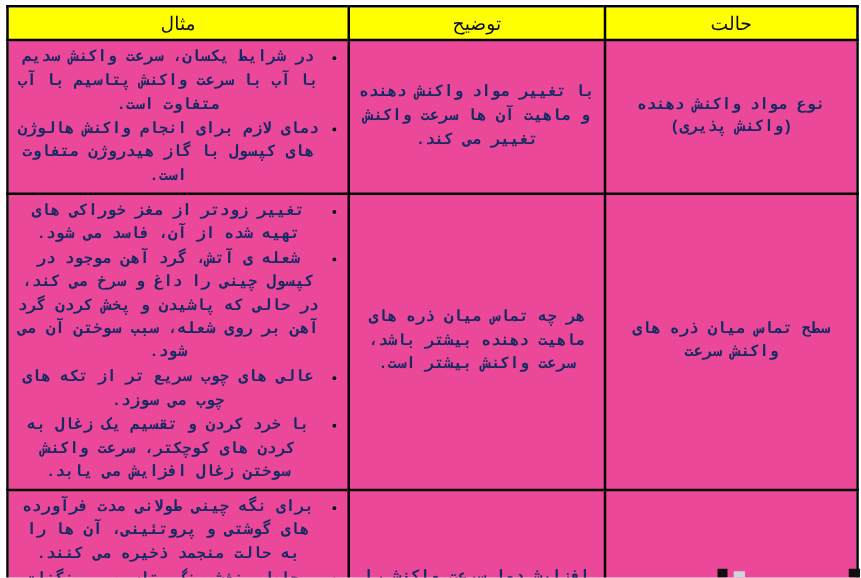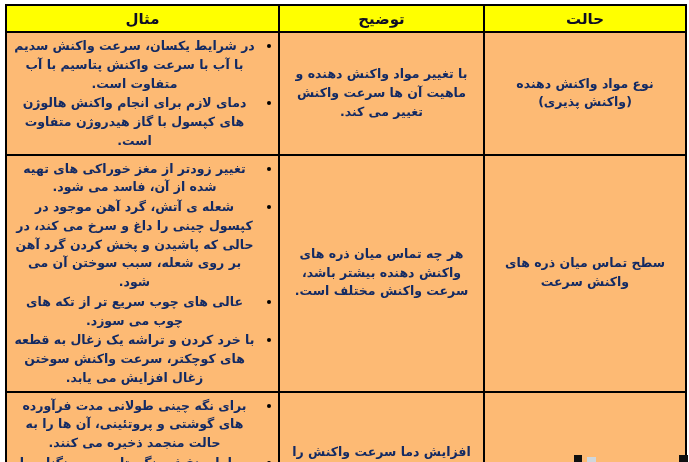--- a/index.html
+++ b/index.html
@@ -12,35 +12,36 @@
     position:absolute;top:4px;left:5px;width:680px;
     border-collapse:collapse;table-layout:fixed;
   }
   .factors-table th,.factors-table td{
     border:2px solid #000000;
     overflow:hidden;
   }
   .factors-table th{
     background:#FFFF00;
     color:#0e0e24;
-    font-weight:bold;
+    font-weight:normal;
     font-size:15px;
     text-align:center;
     height:23px;
     padding:1px 4px;
   }
   .factors-table td{
-    background:#fdba74;
+    background:#ec4899;
     color:#132a63;
     font-weight:bold;
     font-size:12.5px;
     line-height:1.5;
     text-align:center;
     vertical-align:middle;
     padding:2px 6px;
+    font-family:Liberation Mono, monospace;
   }
   col.col-factor{width:202px;}
   col.col-explanation{width:205px;}
   col.col-example{width:273px;}
   tr.row-1{height:83px;}
   tr.row-2{height:217px;}
   tr.row-3{height:116px;}
   td.example-cell{
     vertical-align:top;
     padding:4px 6px 2px 6px;
@@ -83,27 +84,27 @@
       <td class="explanation-cell">با تغییر مواد واکنش دهنده و ماهیت آن ها سرعت واکنش تغییر می کند.</td>
       <td class="example-cell">
         <ul class="examples">
           <li>در شرایط یکسان، سرعت واکنش سدیم با آب با سرعت واکنش پتاسیم با آب متفاوت است.</li>
           <li>دمای لازم برای انجام واکنش هالوژن های کپسول با گاز هیدروژن متفاوت است.</li>
         </ul>
       </td>
     </tr>
     <tr class="row-2">
       <td class="factor-cell">سطح تماس میان ذره های واکنش سرعت</td>
-      <td class="explanation-cell">هر چه تماس میان ذره های واکنش دهنده بیشتر باشد، سرعت واکنش مختلف است.</td>
+      <td class="explanation-cell">هر چه تماس میان ذره های ماهیت دهنده بیشتر باشد، سرعت واکنش بیشتر است.</td>
       <td class="example-cell">
         <ul class="examples">
           <li>تغییر زودتر از مغز خوراکی های تهیه شده از آن، فاسد می شود.</li>
           <li>شعله ی آتش، گرد آهن موجود در کپسول چینی را داغ و سرخ می کند، در حالی که پاشیدن و پخش کردن گرد آهن بر روی شعله، سبب سوختن آن می شود.</li>
           <li>عالی های چوب سریع تر از تکه های چوب می سوزد.</li>
-          <li>با خرد کردن و تراشه یک زغال به قطعه های کوچکتر، سرعت واکنش سوختن زغال افزایش می یابد.</li>
+          <li>با خرد کردن و تقسیم یک زغال به کردن های کوچکتر، سرعت واکنش سوختن زغال افزایش می یابد.</li>
         </ul>
       </td>
     </tr>
     <tr class="row-3">
       <td class="factor-cell">دما</td>
       <td class="explanation-cell">افزایش دما سرعت واکنش را زیاد می کند.</td>
       <td class="example-cell">
         <ul class="examples">
           <li>برای نگه چینی طولانی مدت فرآورده های گوشتی و پروتئینی، آن ها را به حالت منجمد ذخیره می کنند.</li>
           <li>محلول بنفش رنگ پتاسیم پرمنگنات با یک اسید عالی در دمای اتاق به کندی واکنش می دهد اما با گرم شدن، محلول به سرعت بی رنگ می شود.</li>

